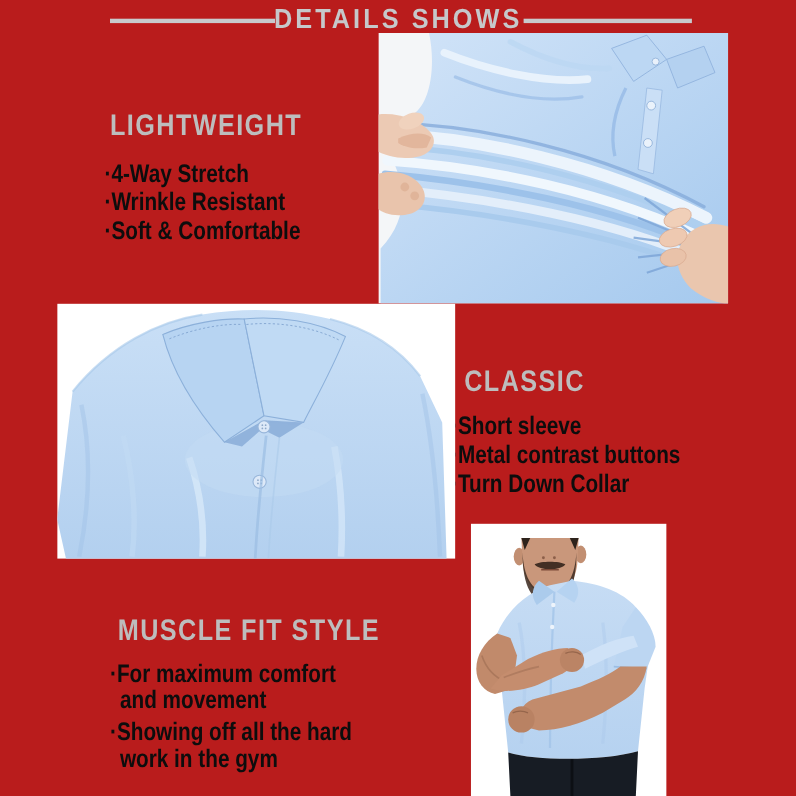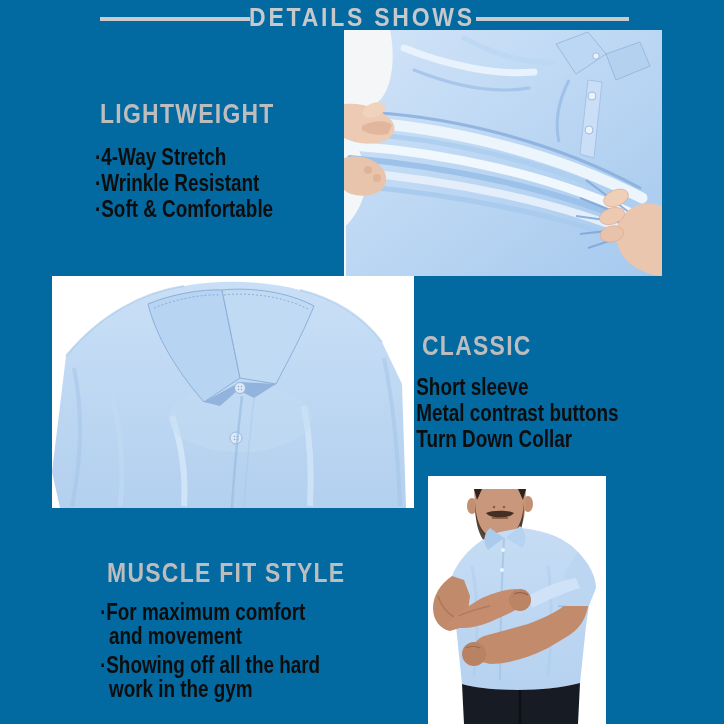--- a/index.html
+++ b/index.html
@@ -1,17 +1,17 @@
 <!DOCTYPE html>
 <html><head>
 <meta charset="utf-8">
 <style>
   html,body{margin:0;padding:0;background:#ffffff;}
   .canvas{
-    position:relative;width:724px;height:724px;background:#0369a1;
+    position:relative;width:724px;height:724px;background:#b91c1c;
     overflow:hidden;font-family:"Liberation Sans",sans-serif;
   }
   
   .hline{position:absolute;top:17px;height:4px;background:#c8cacc;}
   .hline.left{left:100px;width:150px;}
   .hline.right{left:476px;width:153px;}
   .header-title{
     position:absolute;left:232px;top:3px;width:260px;text-align:center;
     font-size:25px;font-weight:bold;letter-spacing:3px;color:#c6c8ca;
     transform:scaleX(0.92);transform-origin:center top;white-space:nowrap;

